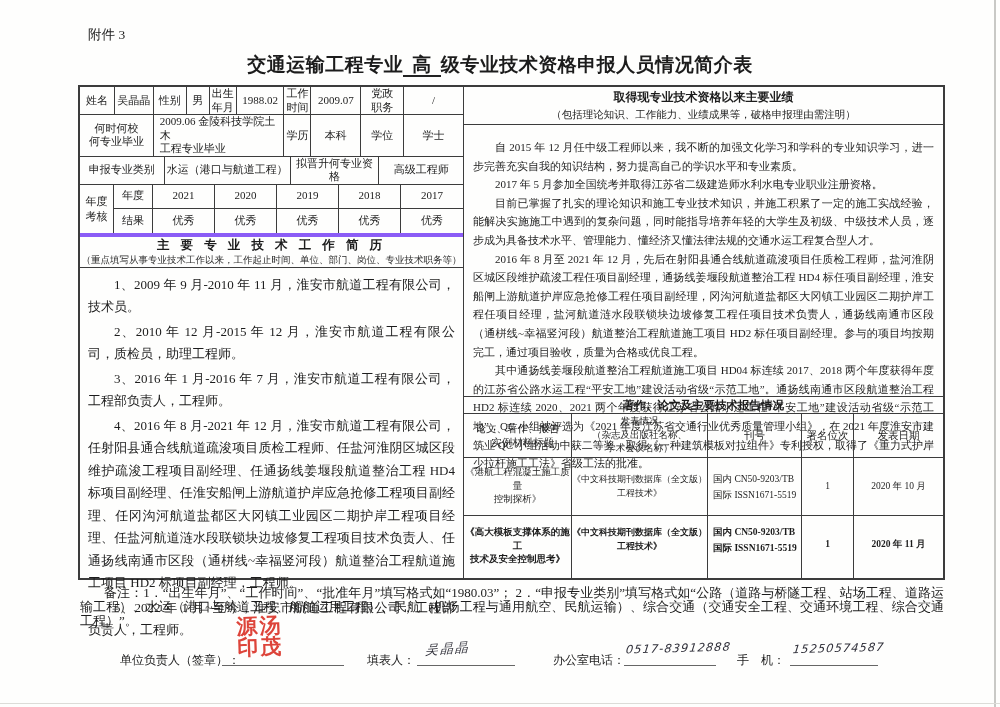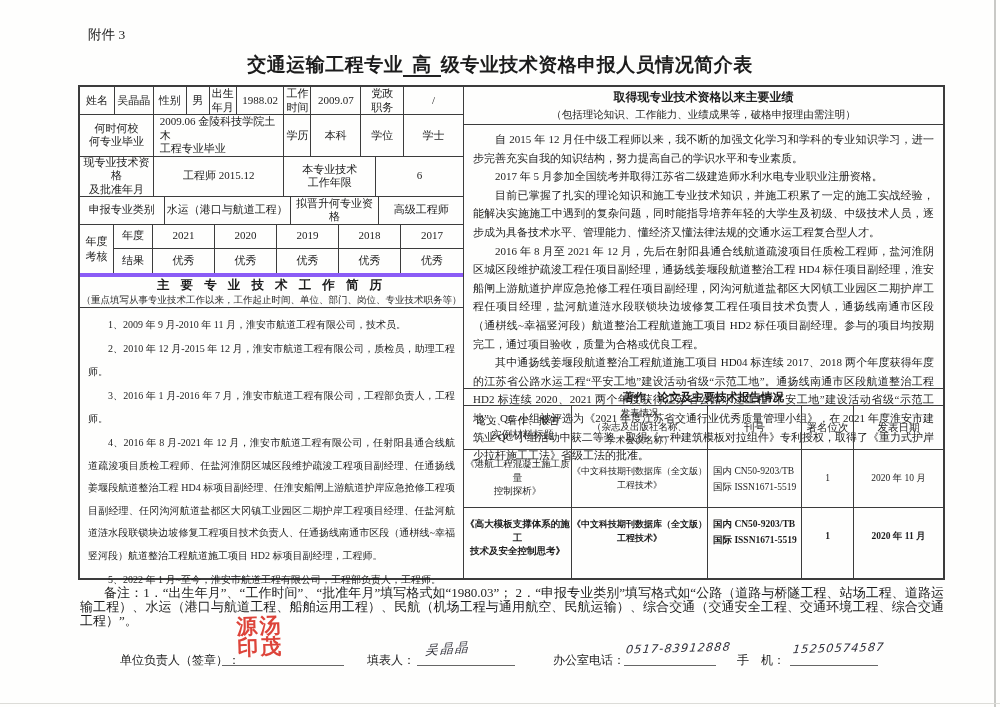--- a/index.html
+++ b/index.html
@@ -27,27 +27,27 @@
   .assess-label { width:35px; border-right:1px solid #3c3c3c; display:flex; align-items:center; justify-content:center; text-align:center; }
   .assess-grid { flex:1; display:flex; flex-direction:column; }
   .assess-row { display:flex; height:26px; }
   .assess-row.top { border-bottom:1px solid #3c3c3c; }
   .assess-row .cell { height:100%; }
 
   .resume-head { height:36px; border-bottom:1px solid #3c3c3c; display:flex; flex-direction:column; align-items:center; justify-content:center; }
   .resume-head .t { font-weight:bold; font-size:12.5px; letter-spacing:4px; }
   .resume-head .n { font-size:9.5px; color:#2a2a2a; margin-top:0; }
   .resume-body { flex:1; padding:6px 8px 0 8px; text-align:justify; }
-  .resume-item { text-indent:2em; line-height:22.5px; margin-bottom:2px; font-size:10px; }
+  .resume-item { text-indent:2em; line-height:22.5px; margin-bottom:2px; font-size:13px; }
 
   .right-col { flex:1; display:flex; flex-direction:column; }
   .ach-head { height:38px; border-bottom:1px solid #3c3c3c; display:flex; flex-direction:column; align-items:center; justify-content:center; }
   .ach-head .t { font-weight:bold; font-size:12px; }
   .ach-head .s { font-size:10.5px; margin-top:2px; }
-  .ach-body { height:264px; border-bottom:1px solid #3c3c3c; padding:5px 9px 12px 9px; text-align:justify; }
+  .ach-body { height:264px; border-bottom:1px solid #3c3c3c; padding:5px 9px 12px 9px; text-align:justify;margin-top:8px; }
   .ach-body p { text-indent:2em; font-size:11px; line-height:18.6px; }
 
   .pub-title { height:17px; border-bottom:1px solid #3c3c3c; text-align:center; font-weight:bold; font-size:11.5px; line-height:16px; }
   .pub-head { display:flex; height:44px; border-bottom:1px solid #3c3c3c; font-size:10.5px; }
   .pub-row { display:flex; font-size:9.5px; }
   .pub-row.r1 { height:58px; border-bottom:1px solid #3c3c3c; }
   .pub-row.r2 { flex:1;font-weight:bold; }
   .pc1 { width:108px; } .pc2 { width:136px; font-size:9px; } .pc3 { width:94px; justify-content:flex-start; text-align:left; padding-left:5px; line-height:16px; } .pc4 { width:52px; } .pc5 { flex:1; border-right:none; }
   .pub-head .pc2 { font-size:9.5px; } .pub-head .pc3 { justify-content:center; text-align:center; padding-left:0; }
 
@@ -98,28 +98,20 @@
         <div class="cell prewrap" style="width:74px">何时何校
 何专业毕业</div>
         <div class="cell prewrap edu-val" style="width:131px">2009.06 金陵科技学院土木
 工程专业毕业</div>
         <div class="cell" style="width:27px">学历</div>
         <div class="cell" style="width:50px">本科</div>
         <div class="cell" style="width:43px">学位</div>
         <div class="cell last" style="width:59px">学士</div>
       </div>
 
-      <div class="row row-c">
-        <div class="cell prewrap" style="width:74px">现专业技术资格
-及批准年月</div>
-        <div class="cell" style="width:131px">工程师 2015.12</div>
-        <div class="cell prewrap" style="width:92px">本专业技术
-工作年限</div>
-        <div class="cell last" style="width:87px">6</div>
-      </div>
 
       <div class="row row-d">
         <div class="cell" style="width:88px">申报专业类别</div>
         <div class="cell" style="width:131px">水运（港口与航道工程）</div>
         <div class="cell" style="width:92px">拟晋升何专业资格</div>
         <div class="cell last" style="width:87px">高级工程师</div>
       </div>
 
       <div class="assess">
         <div class="assess-label prewrap">年度

